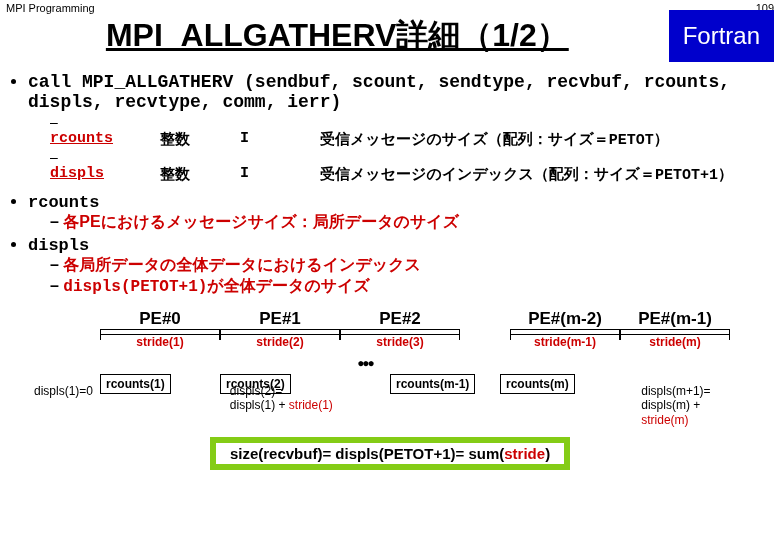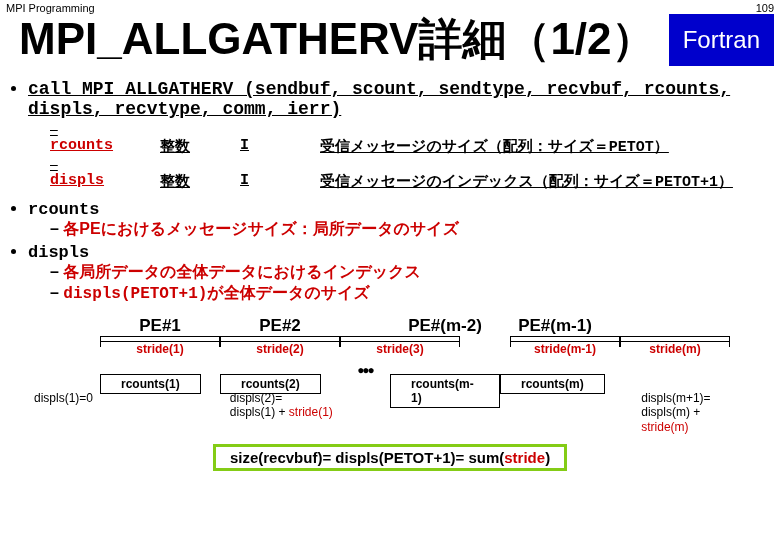--- a/index.html
+++ b/index.html
@@ -18,33 +18,34 @@
     padding: 2px 6px 0 6px;
   }
   .title-row {
     display: flex;
     align-items: center;
     justify-content: flex-end;
     padding: 0 6px;
     margin-top: -4px;
   }
   .title {
-    font-size: 44px;
+    font-size: 32px;
     font-weight: bold;
     flex: 1;
     text-align: center;
+    text-decoration: underline;
   }
   .lang-badge {
     background: #0000cc;
     color: #fff;
     font-size: 24px;
     padding: 12px 14px;
     font-family: Arial;
   }
-  ul.top { margin: 10px 0 0 0; padding-left: 28px; text-decoration: underline; }
+  ul.top { margin: 10px 0 0 0; padding-left: 28px; }
   ul.top > li { font-size: 17px; margin-bottom: 4px; }
   .code { font-family: "Courier New", monospace; font-weight: bold; font-size: 18px; }
   ul.sub { list-style: none; padding-left: 22px; margin: 2px 0 6px 0; }
   ul.sub li { font-size: 14px; }
   ul.sub li::before { content: "– "; }
   .param-row { display: flex; gap: 0; font-family: "Courier New", monospace; font-weight: bold; font-size: 15px; }
   .pcol1 { width: 110px; color: #cc0000; text-decoration: underline; }
   .pcol2 { width: 80px; }
   .pcol3 { width: 80px; }
   .pcol4 { }
@@ -71,42 +72,42 @@
   .w2 { width: 120px; }
   .w3 { width: 120px; }
   .wdots { width: 50px; }
   .w4 { width: 110px; }
   .w5 { width: 110px; }
 
   .pe-row .col { font-weight: bold; font-size: 17px; }
   .stride-row .col { font-weight: bold; font-size: 12px; color: #cc0000; height: 20px; border-top: 1px solid #000; position: relative; }
   .stride-row .col span { position: relative; top: 0px; }
   .rc-row .col { font-weight: bold; font-size: 12px; height: 22px; }
-  .rc-box { border: 1px solid #000; display: inline-block; padding: 2px 20px; margin-top:11px; }
+  .rc-box { border: 1px solid #000; display: inline-block; padding: 2px 5px; margin-top:18px; }
   .dsp-row { margin-top: 6px; font-size: 12px; align-items: flex-start;}
   .dsp-row .col { text-align: left; line-height: 1.2; padding-left: 4px;}
   .dots { font-size: 26px; font-weight: bold; letter-spacing: -2px; }
   .stride-bar {
     height: 0;
     border-top: 1px solid #000;
     position: relative;
     margin-top: 4px;
   }
   .stride-bar::before, .stride-bar::after {
     content: "";
     position: absolute;
     top: -5px;
     width: 0; height: 10px;
     border-left: 1px solid #000;
   }
   .stride-bar::before { left: 0; }
   .stride-bar::after { right: 0; }
   .bottom-box {
     margin: 10px auto 0 auto;
-    border: 3px solid #84cc16;
+    border: 6px solid #84cc16;
     width: fit-content;
     padding: 2px 14px;
     font-size: 15px;
     font-weight: bold;
   }
   .bottom-box .red { color: #cc0000; }
 </style>
 </head>
 <body>
 
@@ -158,20 +159,21 @@
       <li>
         <span class="codered">displs(PETOT+1)が全体データのサイズ</span>
       </li>
     </ul>
   </li>
 </ul>
 
 <div class="diagram">
   <div class="pe-row">
     <div class="col w0"></div>
+    <div class="col w1">PE#0</div>
     <div class="col w2">PE#1</div>
     <div class="col w3">PE#2</div>
     <div class="col wdots"></div>
     <div class="col w4">PE#(m-2)</div>
     <div class="col w5">PE#(m-1)</div>
   </div>
 
   <div class="stride-row" style="border:none;">
     <div class="col w0" style="border:none"></div>
     <div class="col w1"><div class="stride-bar"></div><span>stride(1)</span></div>

